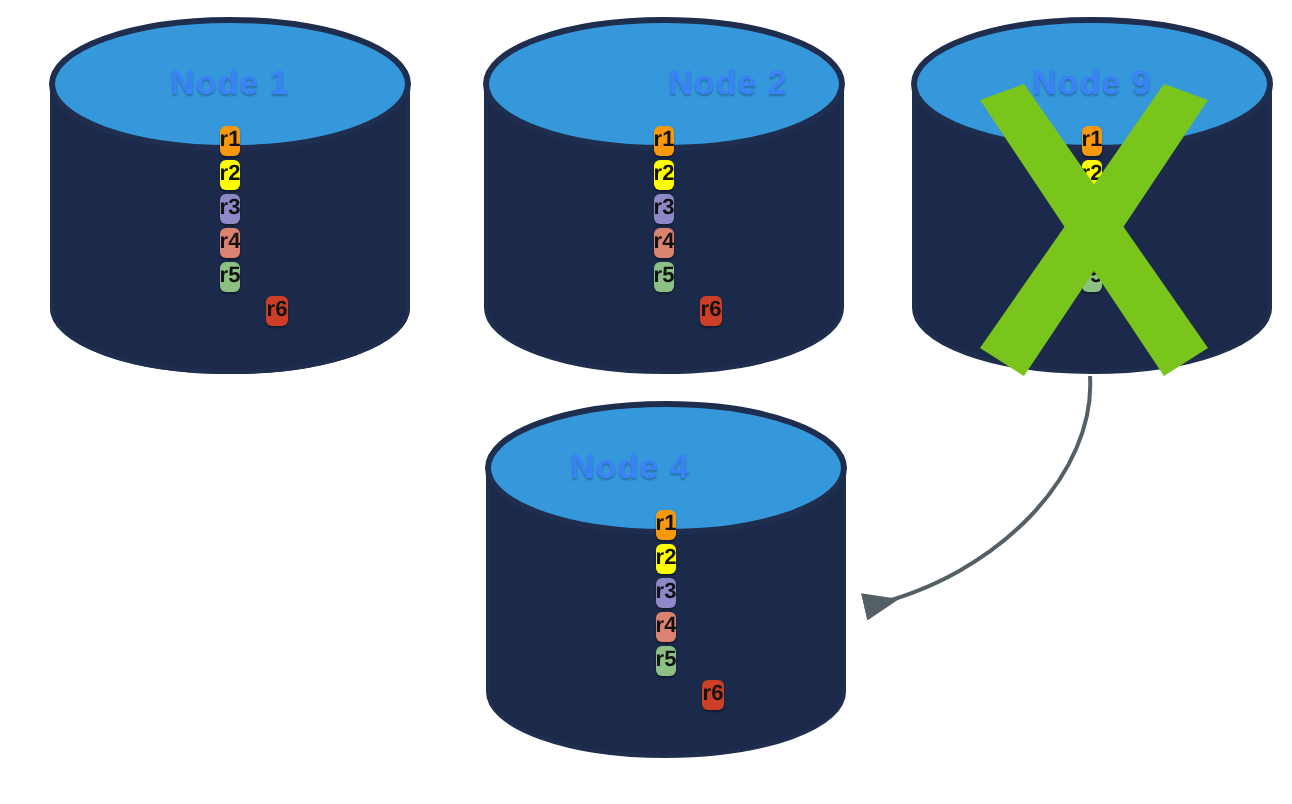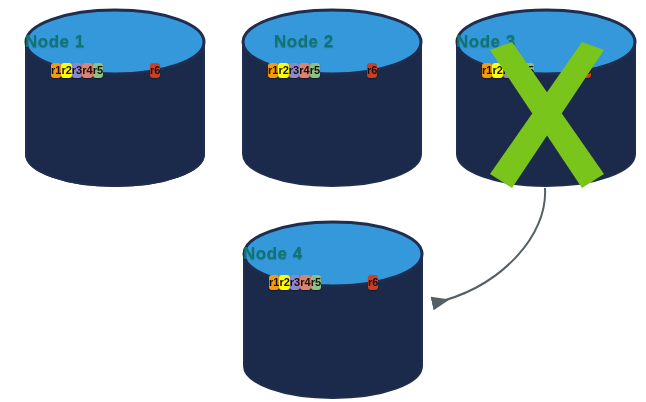--- a/index.html
+++ b/index.html
@@ -23,32 +23,34 @@
   .node svg {
     position: absolute;
     left: 0;
     top: 0;
     overflow: visible;
   }
   .node-title {
     position: absolute;
     left: 0;
     width: 100%;
-    color: #0f766e;
+    text-align: center;
+    color: #3b82f6;
     font-weight: bold;
     font-size: 17px;
     letter-spacing: 0.5px;
     font-family: "Liberation Sans", sans-serif;
     text-shadow: 0 1px 1px rgba(0,0,0,0.25);
     pointer-events: none;
   }
   .stripes {
     position: absolute;
     display: flex;
-    flex-direction: row;
+    flex-direction: column;
+    align-items: center;
   }
   .stripe {
     height: 15px;
     border-radius: 3px;
     margin-bottom: 2px;
     color: #111111;
     font-weight: bold;
     font-size: 11px;
     line-height: 15px;
     text-align: center;
@@ -106,38 +108,38 @@
       <div class="stripe" style="background:#8CC183;">r5</div>
       <div class="stripe" style="background:#CC3F26;">r6</div>
     </div>
   </div>
 
   <div class="node" style="left:456px; top:8px; width:180px; height:180px;">
     <svg width="180" height="180" viewBox="0 0 180 180">
       <path d="M1,34 L1,146 A89,32 0 0 0 179,146 L179,34 Z" fill="#1B2A4A" stroke="#1F2D4E" stroke-width="2"></path>
       <ellipse cx="90" cy="34" rx="89" ry="32" fill="#3498DB" stroke="#1F2D4E" stroke-width="3"></ellipse>
     </svg>
-    <div class="node-title" style="top:24px;">Node  3</div>
+    <div class="node-title" style="top:24px;">Node  9</div>
     <div class="stripes" style="left:26px; top:55px; width:128px;">
       <div class="stripe" style="background:#F8980C;">r1</div>
       <div class="stripe" style="background:#FFFF00;">r2</div>
       <div class="stripe" style="background:#8E87C8;">r3</div>
       <div class="stripe" style="background:#DC8270;">r4</div>
       <div class="stripe" style="background:#8CC183;">r5</div>
       <div class="stripe" style="background:#CC3F26;">r6</div>
     </div>
     <svg class="xmark" style="left:34px; top:34px;" width="114" height="148" viewBox="0 0 114 148">
       <g fill="#7AC51C">
         <polygon points="0,8 22,0 114,132 92,146"></polygon>
         <polygon points="114,8 92,0 0,132 22,146"></polygon>
       </g>
     </svg>
   </div>
 
-  <div class="node" style="left:243px; top:220px; width:144px; height:180px;">
+  <div class="node" style="left:243px; top:200px; width:144px; height:180px;">
     <svg width="180" height="180" viewBox="0 0 180 180">
       <path d="M1,34 L1,146 A89,32 0 0 0 179,146 L179,34 Z" fill="#1B2A4A" stroke="#1F2D4E" stroke-width="2"></path>
       <ellipse cx="90" cy="34" rx="89" ry="32" fill="#3498DB" stroke="#1F2D4E" stroke-width="3"></ellipse>
     </svg>
     <div class="node-title" style="top:24px;">Node  4</div>
     <div class="stripes" style="left:26px; top:55px; width:128px;">
       <div class="stripe" style="background:#F8980C;">r1</div>
       <div class="stripe" style="background:#FFFF00;">r2</div>
       <div class="stripe" style="background:#8E87C8;">r3</div>
       <div class="stripe" style="background:#DC8270;">r4</div>

